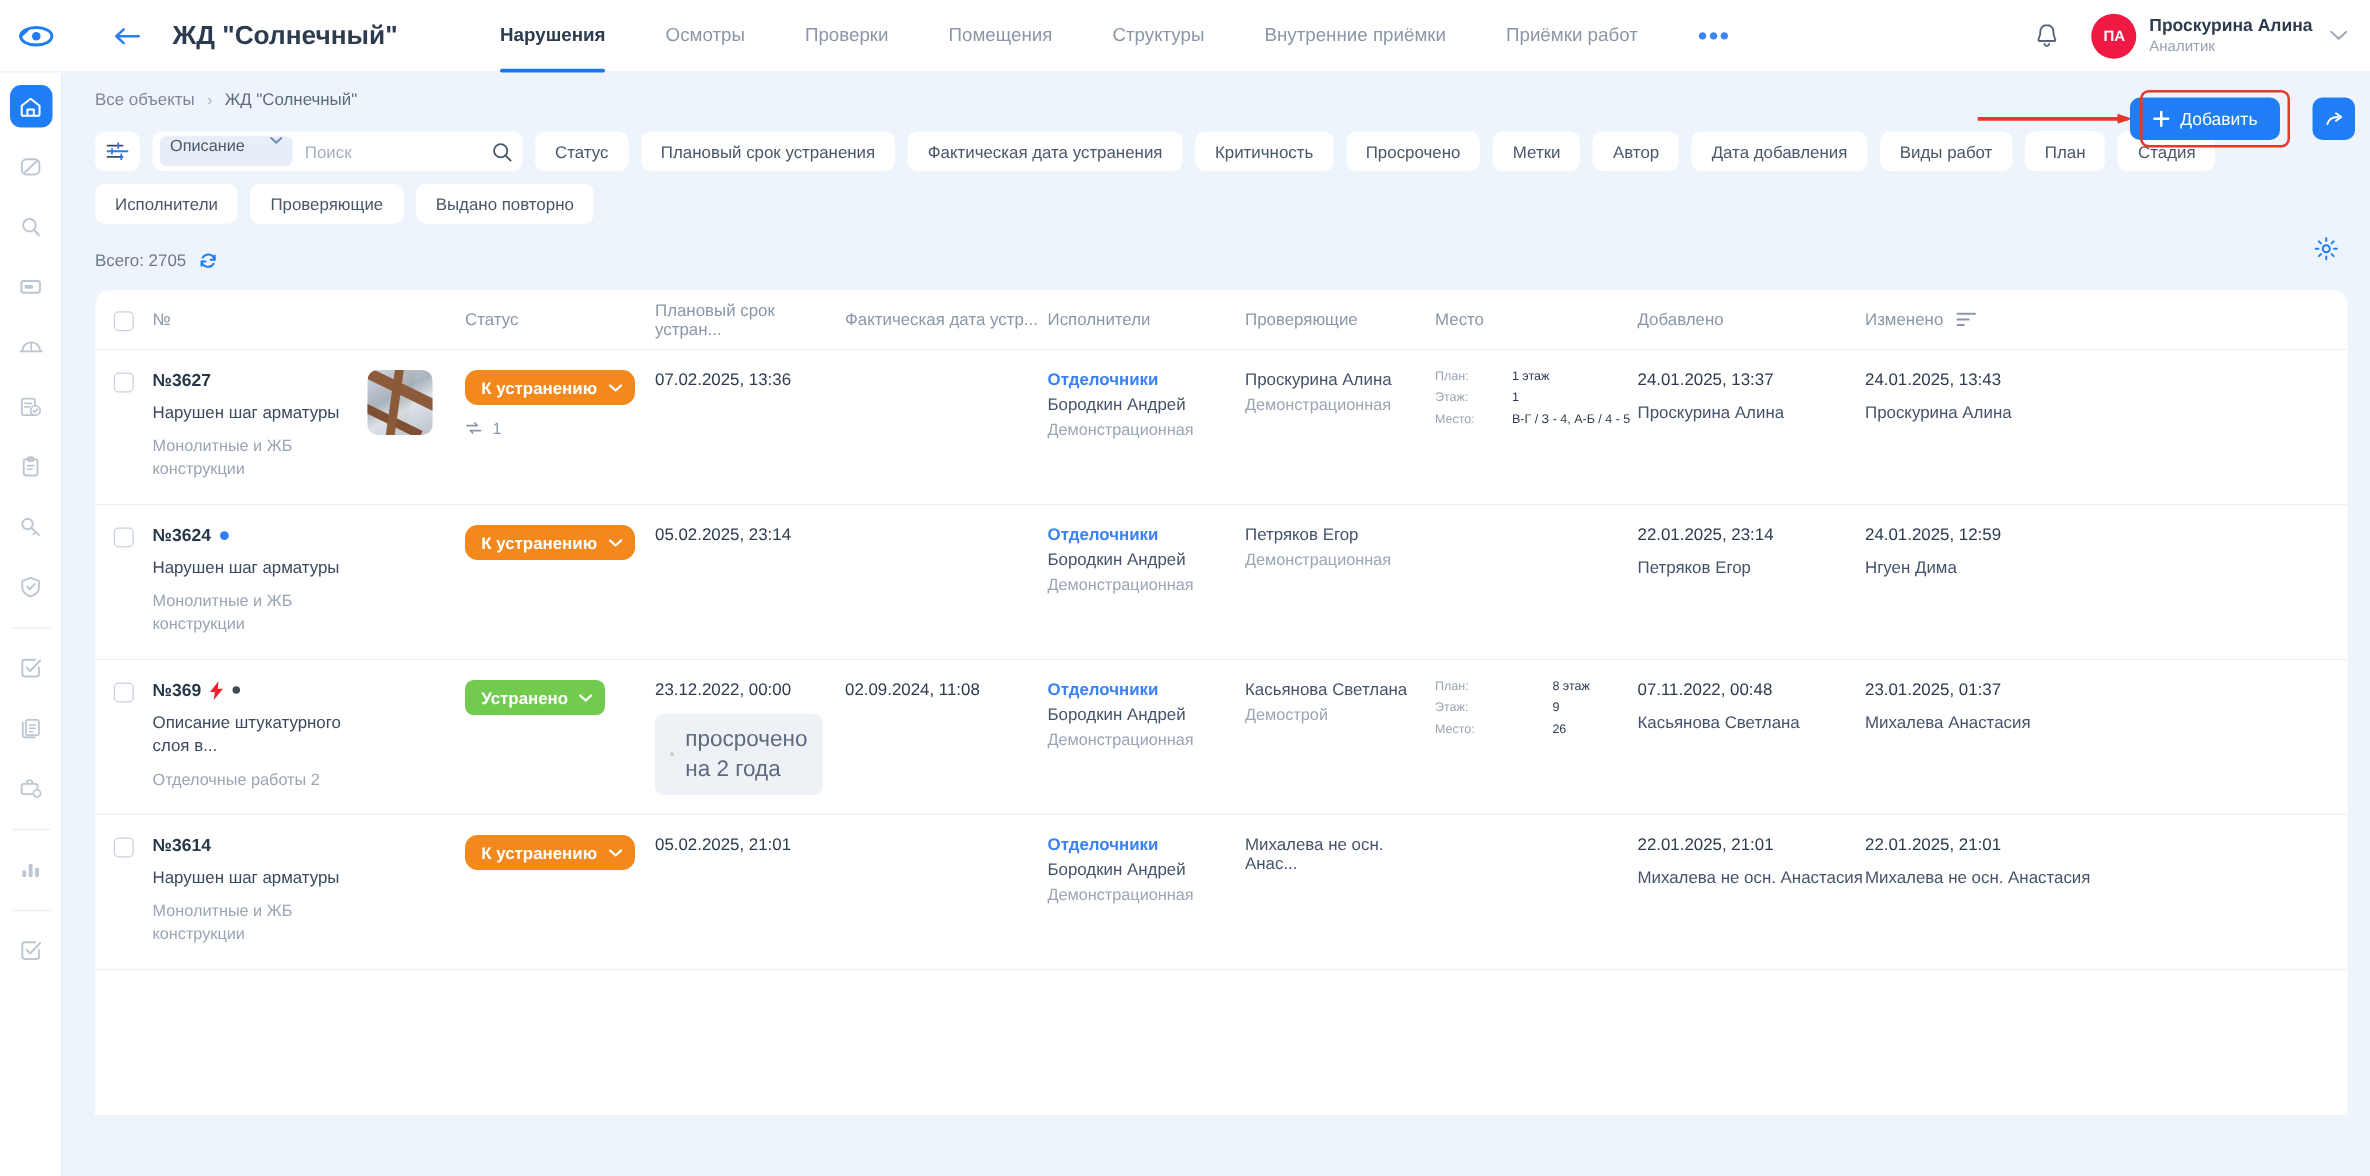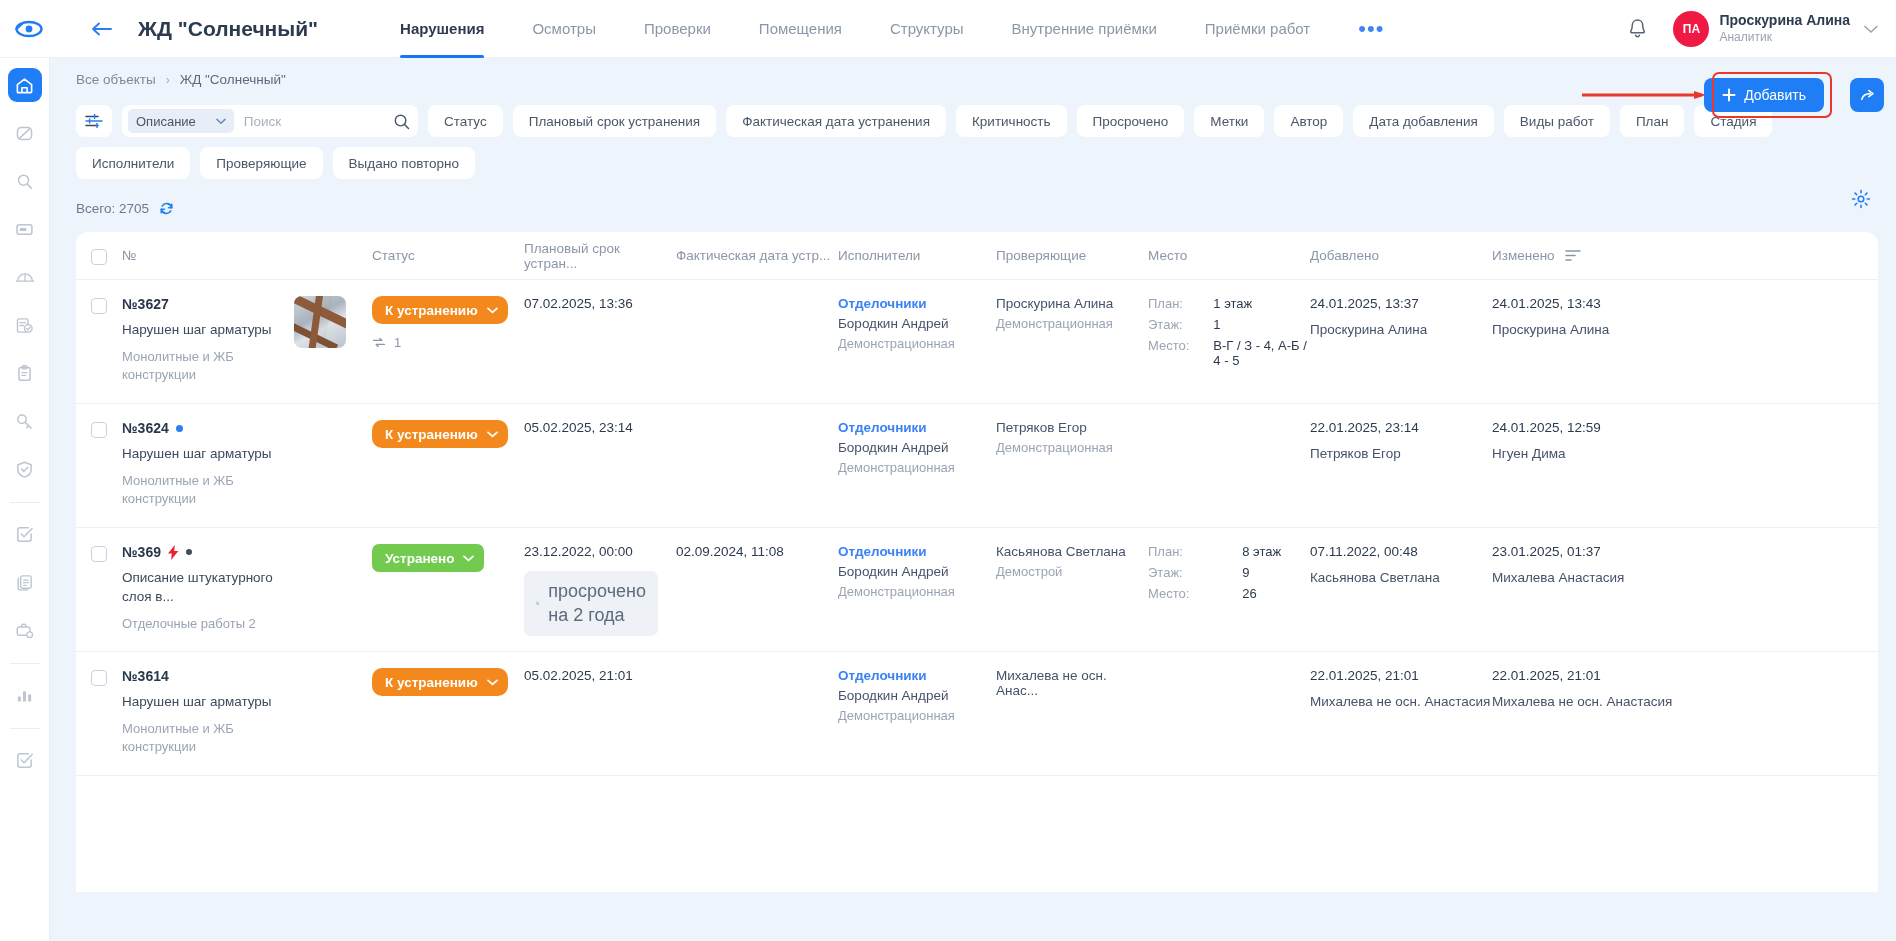--- a/index.html
+++ b/index.html
@@ -96,21 +96,21 @@
   .filter-icon-btn {
     width: 36px; height: 32px; background: #fff; border-radius: 8px;
     display: flex; align-items: center; justify-content: center; cursor: pointer;
   }
   .search-box {
     height: 32px; background: #fff; border-radius: 8px; display: flex;
     align-items: center; padding: 0 8px 0 6px; width: 296px;
   }
   .search-select {
     height: 24px; background: #e7eef8; border-radius: 5px; display: flex;
-    align-items: center; gap: 20px; padding: 0 8px; font-size: 13px;
+    align-items: flex-start; gap: 20px; padding: 0 8px; font-size: 13px;
     color: #4a5768; cursor: pointer;
   }
   .search-input {
     border: none; outline: none; flex: 1; font-size: 13.5px; color: #2c3b4e;
     margin-left: 10px; font-family: inherit; background: transparent; min-width: 0;
   }
   .search-input::placeholder { color: #a6b1c0; }
   .chip {
     height: 32px; background: #fff; border-radius: 8px; display: flex;
     align-items: center; padding: 0 16px; font-size: 13.5px; color: #4a5768;
@@ -183,21 +183,21 @@
     margin-top: 12px; display: inline-flex; align-items: center; gap: 9px;
     background: #eef1f5; border-radius: 7px; padding: 8px 12px; color: #5d6b7e;
     font-size: 18px; line-height: 1.35; max-width: 134px;
   }
   .exec-strong { font-weight: bold; color: #3b82f6; }
   .exec-line { margin-top: 5px; color: #45536a; }
   .exec-sub  { margin-top: 5px; color: #9aa5b4; font-size: 13px; }
   .chk-name { color: #45536a; }
   .chk-sub  { margin-top: 5px; color: #9aa5b4; font-size: 13px; }
 
-  .place-grid { display: grid; grid-template-columns: auto auto; gap: 6px 24px; font-size: 13px; }
+  .place-grid { display: grid; grid-template-columns: auto auto; gap: 6px 24px; font-size: 10px; }
   .place-key { color: #9aa5b4; white-space: nowrap; }
   .place-val { color: #2c3b4e; }
   .date-main { color: #2c3b4e; }
   .date-sub  { margin-top: 10px; color: #45536a; line-height:1.35; }
 
   .dot-blue { width: 7px; height: 7px; border-radius: 50%; background: #2f7ef2; display:inline-block; }
   .dot-dark { width: 6px; height: 6px; border-radius: 50%; background: #404a58; display:inline-block; }
 </style>
 </head>
 <body>

